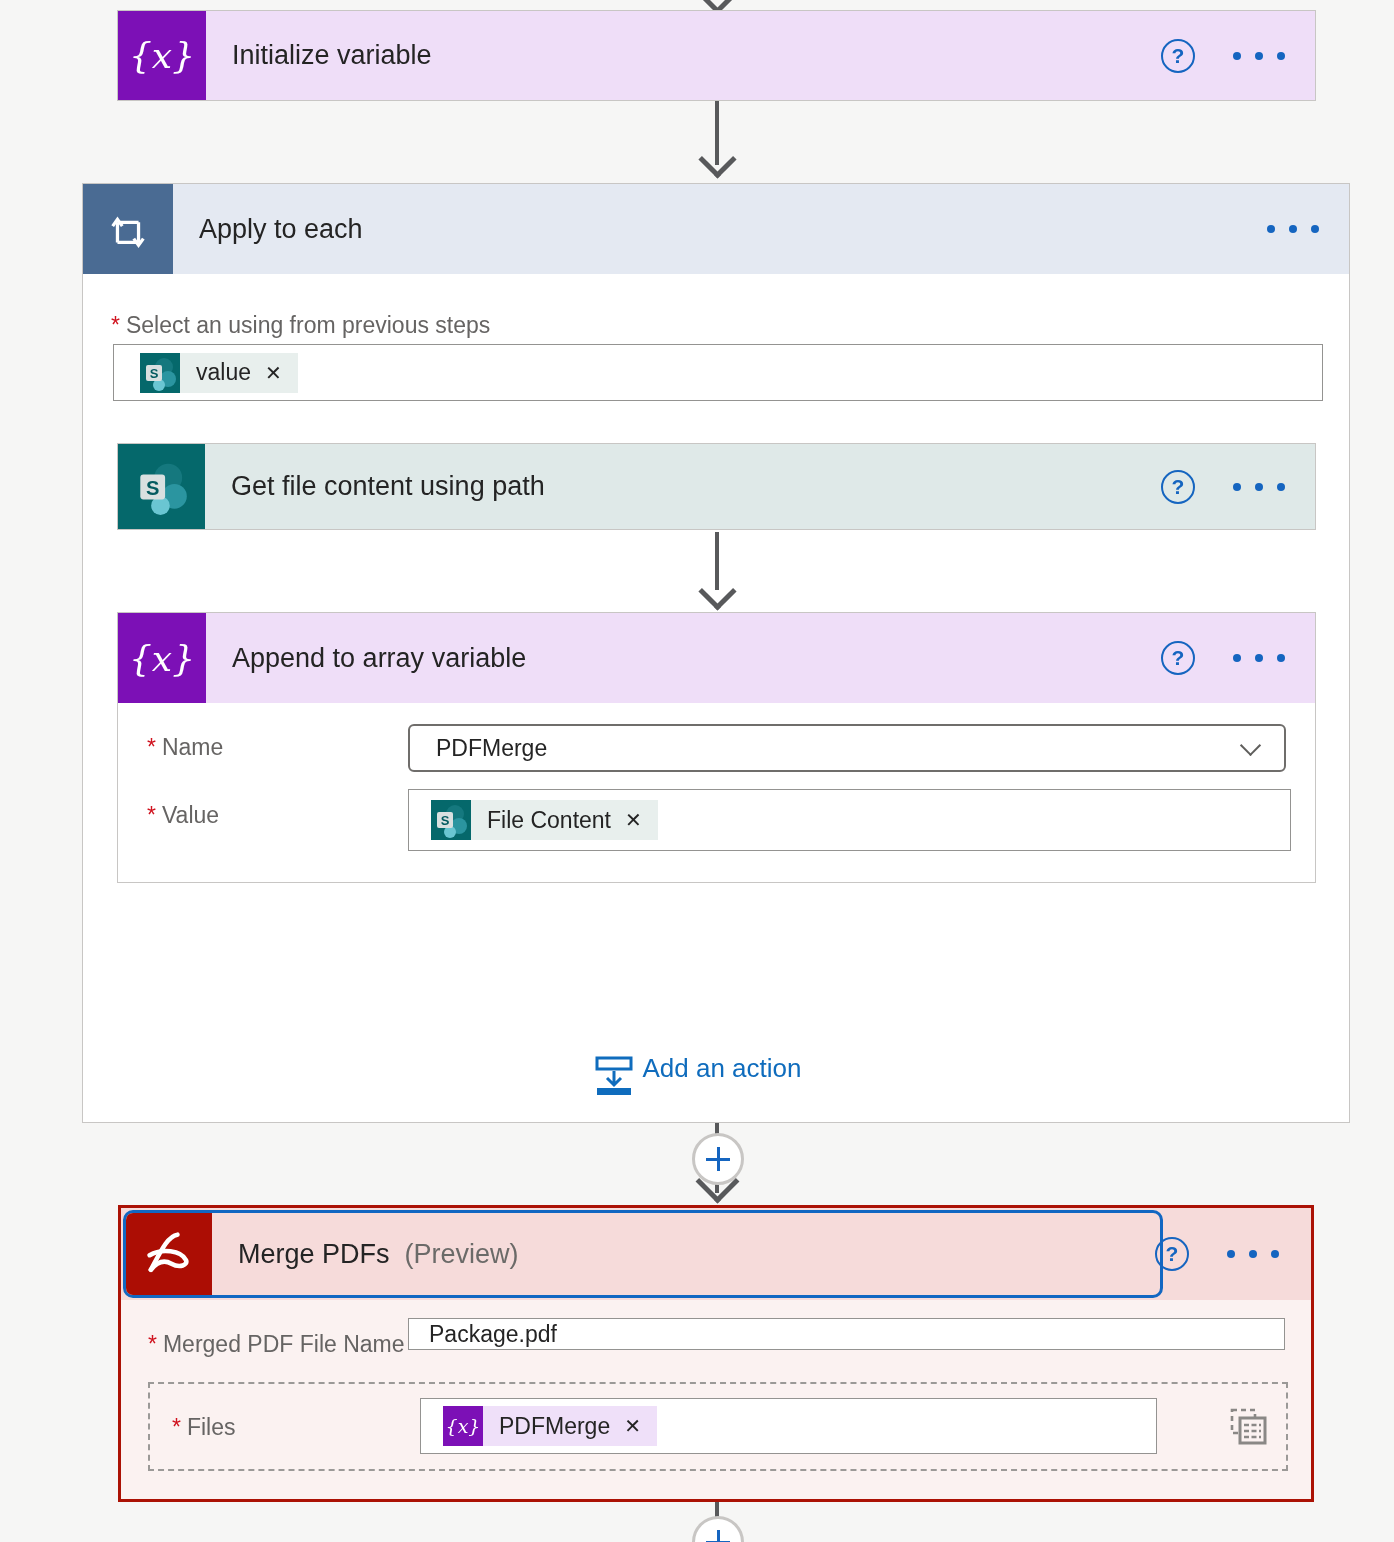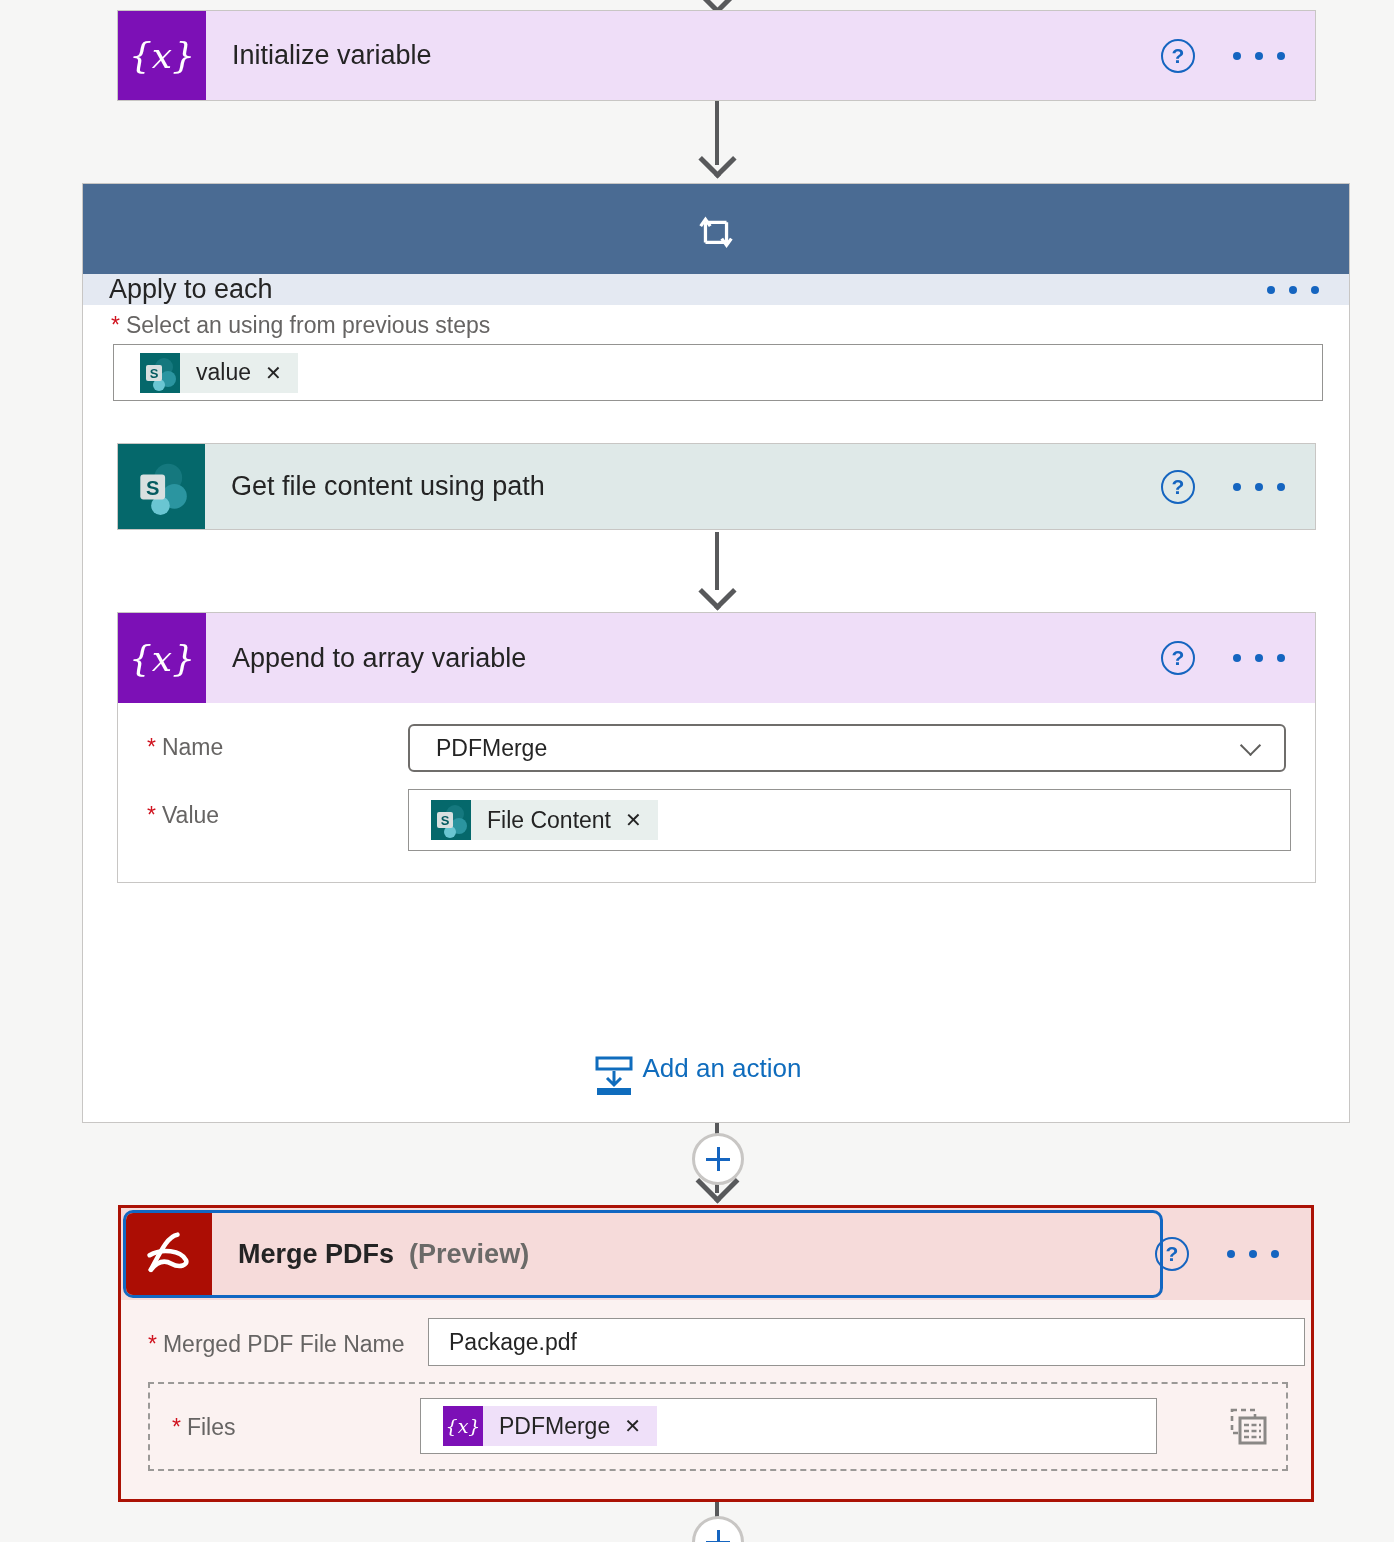--- a/index.html
+++ b/index.html
@@ -42,33 +42,33 @@
   .token-field{position:absolute;box-sizing:border-box;background:#fff;border:1px solid #949391;
         display:flex;align-items:center;padding-left:22px;}
   .token{display:flex;align-items:stretch;height:40px;cursor:pointer;}
   .tok-icon{width:40px;display:flex;align-items:center;justify-content:center;}
   .tok-body{display:flex;align-items:center;font-size:23px;padding:0 16px;white-space:nowrap;}
   .tok-body .tok-x{margin-left:14px;font-size:20px;color:#242424;}
   .bg-tealtok{background:#e8efed;}
   .bg-purpletok{background:#efe0f9;}
   
   .scope{position:absolute;left:82px;top:183px;width:1268px;height:940px;background:#fff;border:1px solid #c8c6c4;box-sizing:border-box;}
-  .scope-head{position:absolute;left:0;top:0;right:0;height:90px;display:flex;cursor:pointer;flex-direction:column;}
+  .scope-head{position:absolute;left:0;top:0;right:0;height:90px;display:flex;cursor:pointer;}
   .scope-head .cicon{flex:0 0 90px;}
   .scope-head .chead{background:#e4e9f2;}
   
   .add-action{position:absolute;left:0;right:0;top:1013px;display:flex;justify-content:center;}
   .add-action-btn{display:flex;align-items:flex-start;gap:6px;cursor:pointer;margin-top:40px;}
   .add-action-btn span{color:#0f6cbd;font-size:26px;}
   
   .merge-card{position:absolute;left:118px;top:1205px;width:1196px;height:297px;background:#fbf2f1;
         border:3px solid #ab1205;box-sizing:border-box;}
   .merge-strip{position:absolute;left:0;top:0;right:0;height:92px;background:#f6dbda;}
   .merge-selbox{position:absolute;left:2px;top:2px;width:1040px;height:88px;border:3px solid #1267c2;border-radius:10px;
-        box-sizing:border-box;display:flex;overflow:hidden;background:#f6dbda;cursor:pointer;font-weight:bold;}
+        box-sizing:border-box;display:flex;overflow:hidden;background:#f6dbda;cursor:pointer;}
   .merge-selbox .cicon{flex:0 0 86px;}
   .dashed-box{position:absolute;left:27px;top:174px;width:1140px;height:89px;border:2px dashed #9b9997;box-sizing:border-box;}
   .combo{position:absolute;}
   .combo input{width:100%;height:100%;box-sizing:border-box;background:#fff;border:2px solid #6f6d6b;border-radius:6px;
         font-family:"Liberation Sans",sans-serif;font-size:23px;color:#242424;padding:0 0 0 26px;outline:none;}
   .chevron-down{position:absolute;right:28px;top:14px;width:13px;height:13px;border-right:2.5px solid #5f5e5c;
         border-bottom:2.5px solid #5f5e5c;transform:rotate(45deg);}
 </style>
 </head>
 <body>
@@ -263,21 +263,21 @@
             <i></i>
             <i></i>
             <i></i>
           </div>
       </div>
     </div>
 
     <div class="flabel" style="left:27px;top:123px;">
       <span class="req">*</span><span>Merged PDF File Name</span>
     </div>
-    <input type="text" class="tinput" style="left: 287px; top: 110px; width: 877px; height: 48px; margin-left: 20px;" value="Package.pdf">
+    <input type="text" class="tinput" style="left: 287px; top: 110px; width: 877px; height: 32px;" value="Package.pdf">
 
     <div class="dashed-box">
       <div class="flabel" style="left:22px;top:30px;">
         <span class="req">*</span><span>Files</span>
       </div>
       <div class="token-field" style="left:270px;top:14px;width:737px;height:56px;">
         <div class="token">
           <span class="tok-icon tile-purple">
             <span class="vx-small">{x}</span>
           </span>

